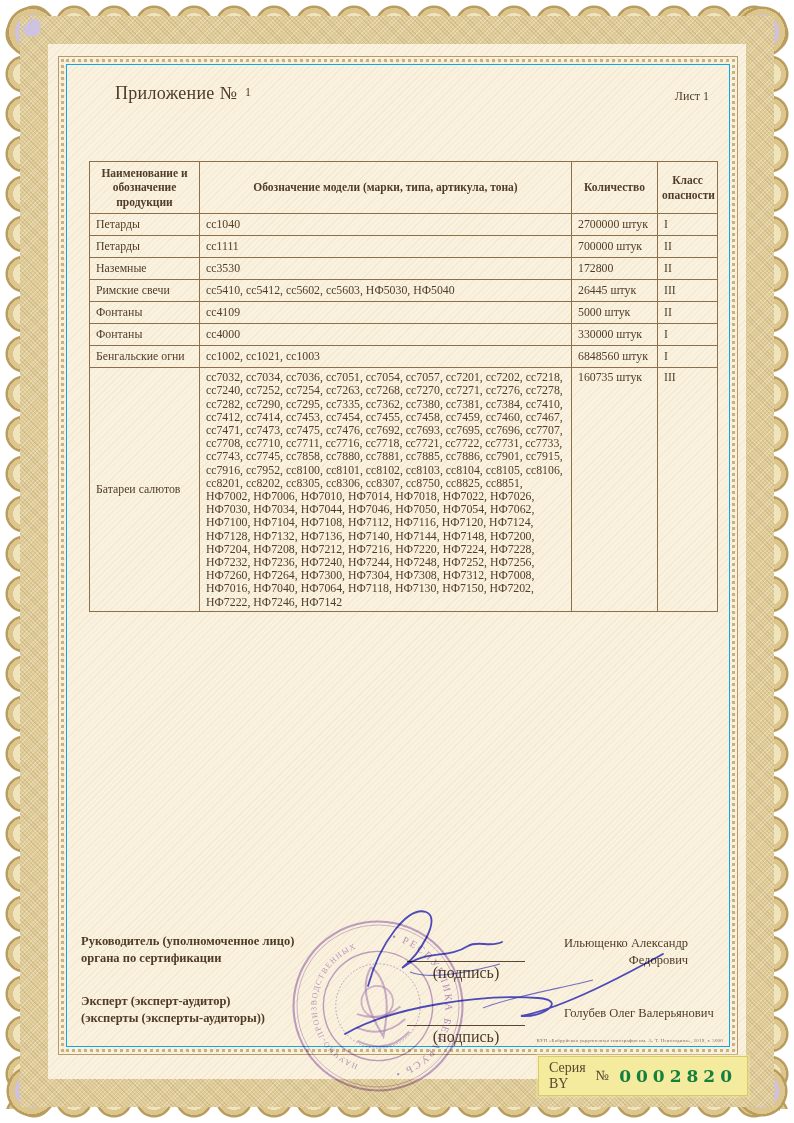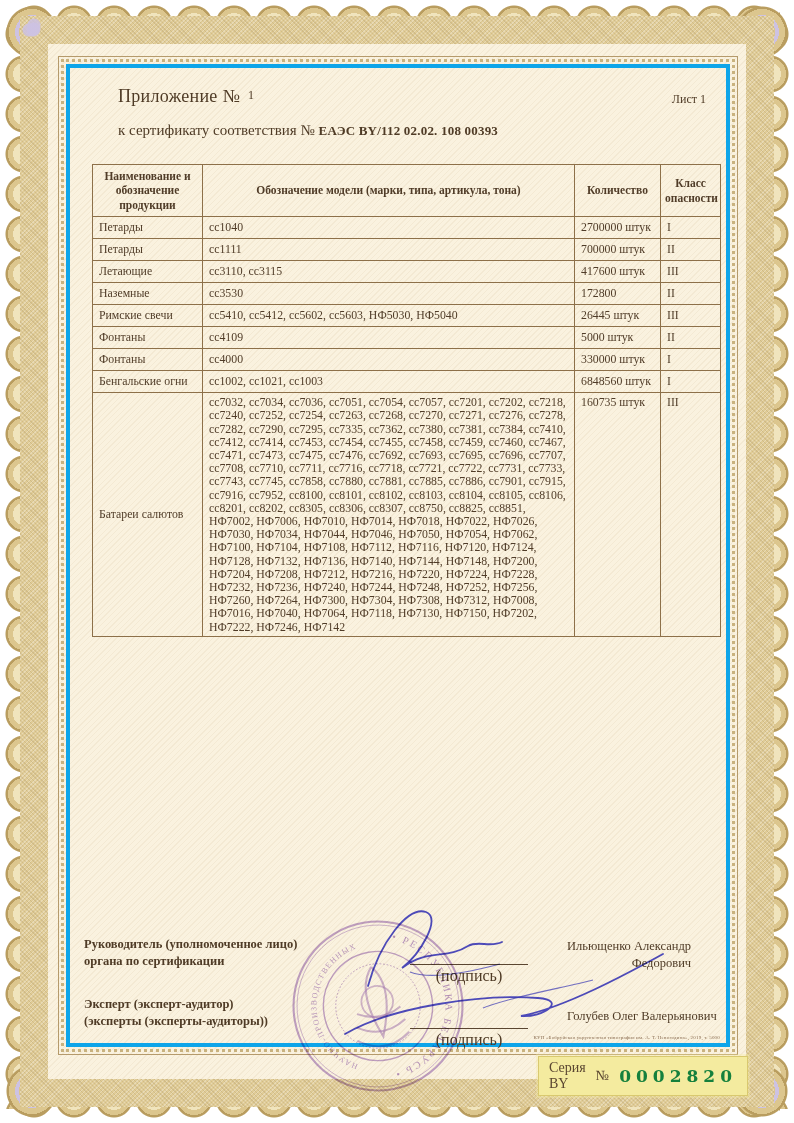--- a/index.html
+++ b/index.html
@@ -30,21 +30,21 @@
       repeating-linear-gradient(-45deg,rgba(255,255,255,.28) 0 1px,rgba(255,255,255,0) 1px 3px);
     background-position:0 0,0 100%,0 0,100% 0,0 0,0 0;
     background-repeat:repeat-x,repeat-x,repeat-y,repeat-y,repeat,repeat;}
   .paper{position:absolute;inset:44px 48px;z-index:4;background-color:#faf2df;
     background-image:repeating-linear-gradient(135deg,rgba(187,156,107,.10) 0 1px,rgba(187,156,107,0) 1px 4px);}
 
   
   .frame{position:absolute;left:58px;top:56px;right:56px;bottom:68px;z-index:5;
     border:1px solid #b59a6b;padding:2px;}
   .frame2{border:3px dotted #c9b27e;padding:2px;height:100%;box-sizing:border-box;}
-  .frame3{border:4px solid #0ea5e9;height:100%;box-sizing:border-box;position:relative;}
+  .frame3{border:1px solid #0ea5e9;height:100%;box-sizing:border-box;position:relative;}
   .content{position:absolute;inset:0;}
 
   
   .appendix-line{position:absolute;left:48px;top:18px;font-size:18px;letter-spacing:.3px;}
   .appendix-num{font-size:12px;margin-left:8px;vertical-align:3px;}
   .sheet-label{position:absolute;right:20px;top:24px;font-size:12px;}
   .cert-line{position:absolute;left:48px;top:54px;font-size:15px;}
   .cert-num{font-size:13px;font-weight:bold;letter-spacing:.2px;}
 
   
@@ -106,24 +106,20 @@
 
   <div class="frame">
     <div class="frame2">
       <div class="frame3">
         <div class="content">
 
           <div class="appendix-line">
             <span>Приложение №</span><span class="appendix-num">1</span>
           </div>
           <div class="sheet-label">Лист 1</div>
-          <div class="cert-line">
-            <span>к сертификату соответствия №</span>
-            <span class="cert-num">ЕАЭС BY/112 02.02. 108 00393</span>
-          </div>
 
           <div class="tbl-wrap">
             <table>
               <colgroup>
                   <col class="c1">
                   <col class="c2">
                   <col class="c3">
                   <col class="c4">
                 </colgroup>
               <thead>
@@ -139,26 +135,20 @@
                   <td>Петарды</td>
                   <td>сс1040</td>
                   <td>2700000 штук</td>
                   <td>I</td>
                 </tr>
                 <tr>
                   <td>Петарды</td>
                   <td>сс1111</td>
                   <td>700000 штук</td>
                   <td>II</td>
-                </tr>
-                <tr>
-                  <td>Летающие</td>
-                  <td>сс3110, сс3115</td>
-                  <td>417600 штук</td>
-                  <td>III</td>
                 </tr>
                 <tr>
                   <td>Наземные</td>
                   <td>сс3530</td>
                   <td>172800</td>
                   <td>II</td>
                 </tr>
                 <tr>
                   <td>Римские свечи</td>
                   <td>сс5410, сс5412, сс5602, сс5603, НФ5030, НФ5040</td>

